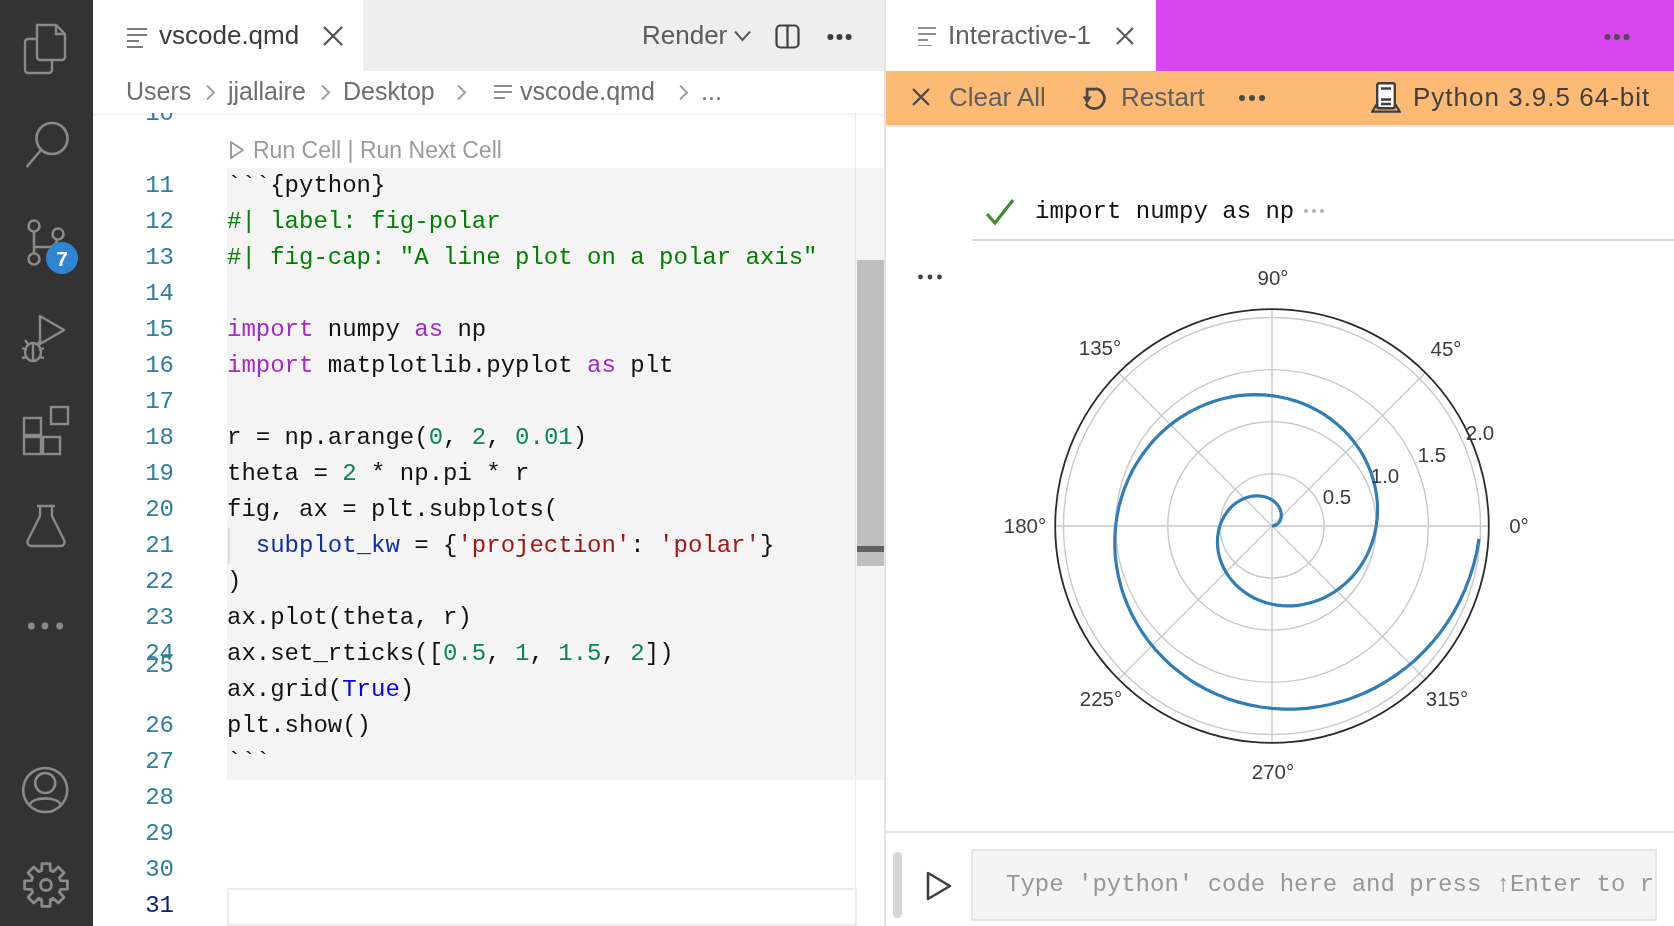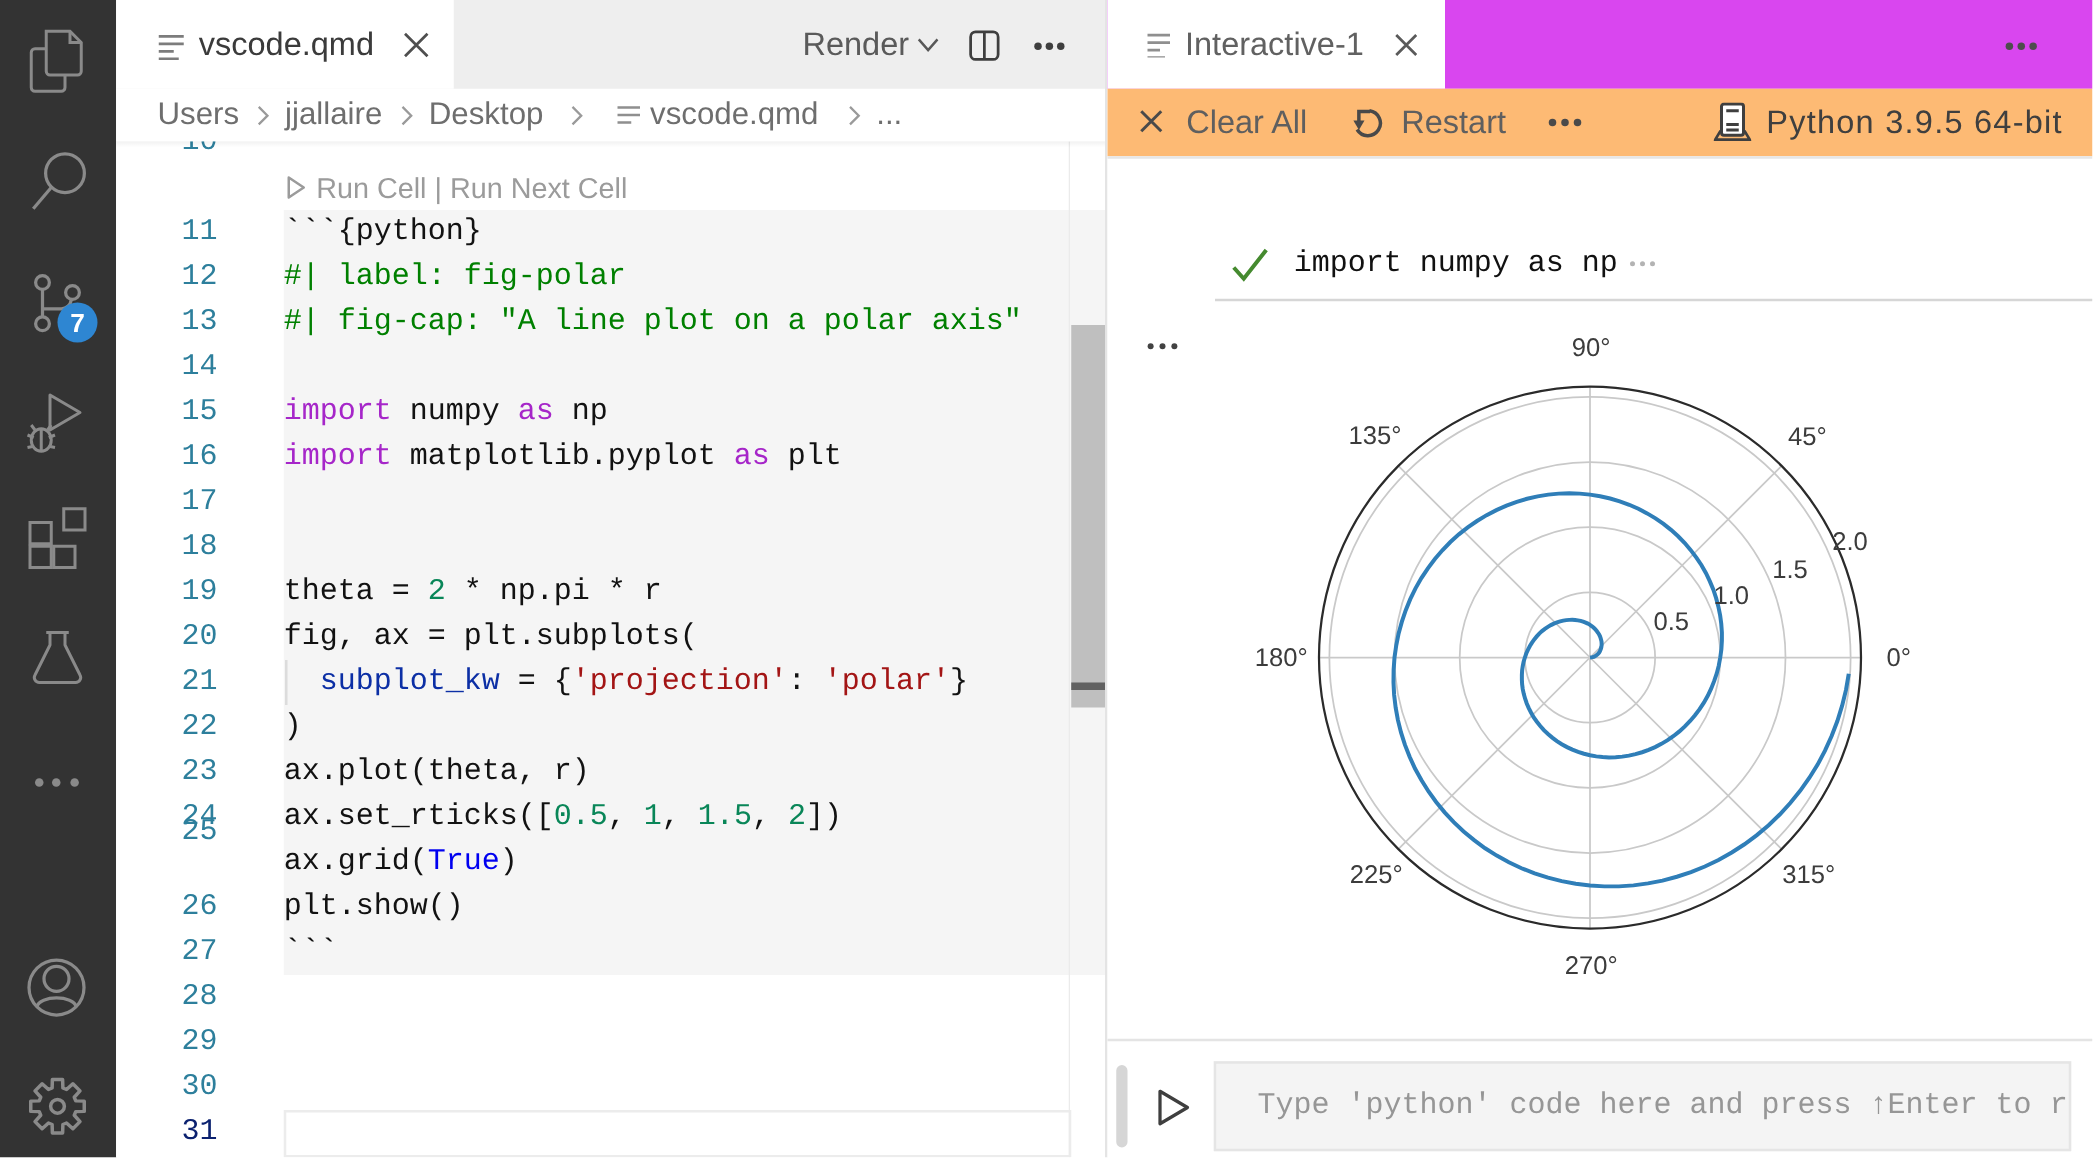--- a/index.html
+++ b/index.html
@@ -119,20 +119,21 @@
 <div class="cd" style="top:204px"><s class="c">#| label: fig-polar</s></div>
 <div class="ln" style="top:240px">13</div>
 <div class="cd" style="top:240px"><s class="c">#| fig-cap: "A line plot on a polar axis"</s></div>
 <div class="ln" style="top:276px">14</div>
 <div class="ln" style="top:312px">15</div>
 <div class="cd" style="top:312px"><s class="k">import</s> numpy <s class="k">as</s> np</div>
 <div class="ln" style="top:348px">16</div>
 <div class="cd" style="top:348px"><s class="k">import</s> matplotlib.pyplot <s class="k">as</s> plt</div>
 <div class="ln" style="top:384px">17</div>
 <div class="ln" style="top:420px">18</div>
+<div class="cd" style="top:420px">r = np.arange(<s class="n">0</s>, <s class="n">2</s>, <s class="n">0.01</s>)</div>
 <div class="ln" style="top:456px">19</div>
 <div class="cd" style="top:456px">theta = <s class="n">2</s> * np.pi * r</div>
 <div class="ln" style="top:492px">20</div>
 <div class="cd" style="top:492px">fig, ax = plt.subplots(</div>
 <div class="ln" style="top:528px">21</div>
 <div class="cd" style="top:528px">  <s class="v">subplot_kw</s> = {<s class="s">'projection'</s>: <s class="s">'polar'</s>}</div>
 <div class="ln" style="top:564px">22</div>
 <div class="cd" style="top:564px">)</div>
 <div class="ln" style="top:600px">23</div>
 <div class="cd" style="top:600px">ax.plot(theta, r)</div>

